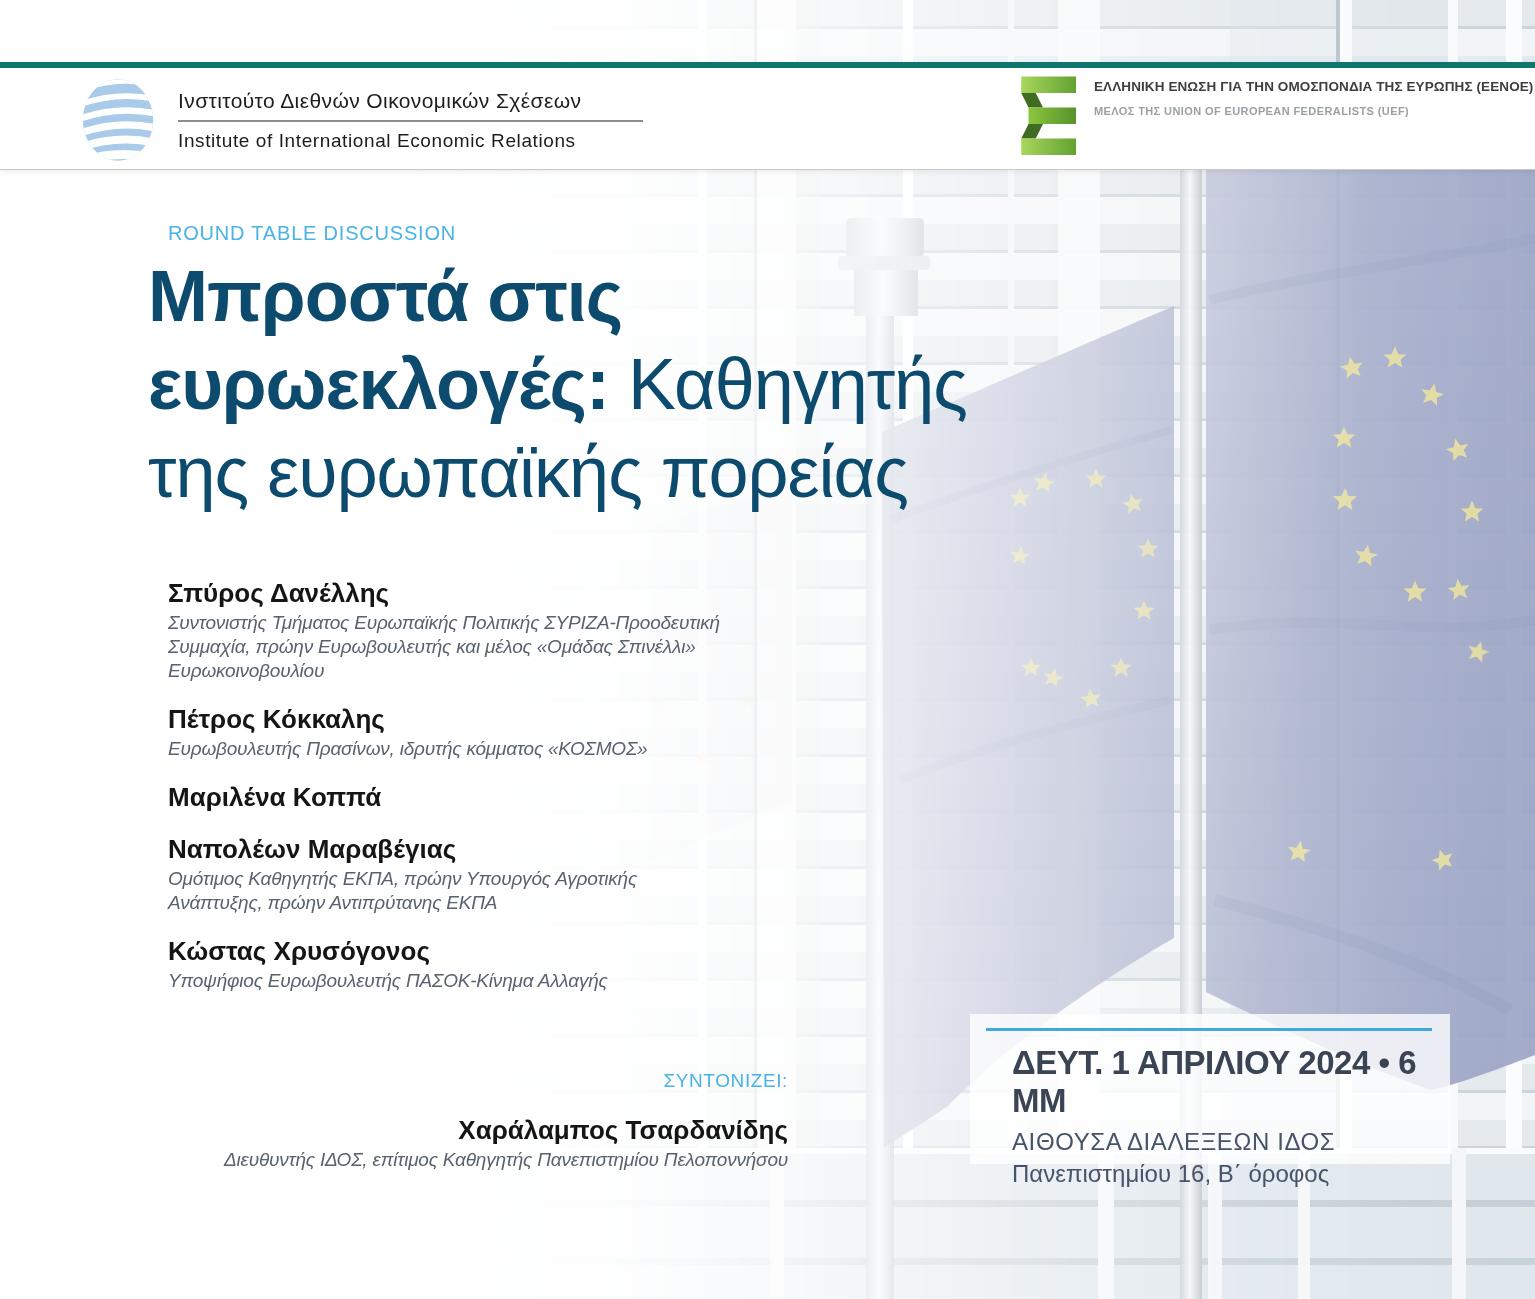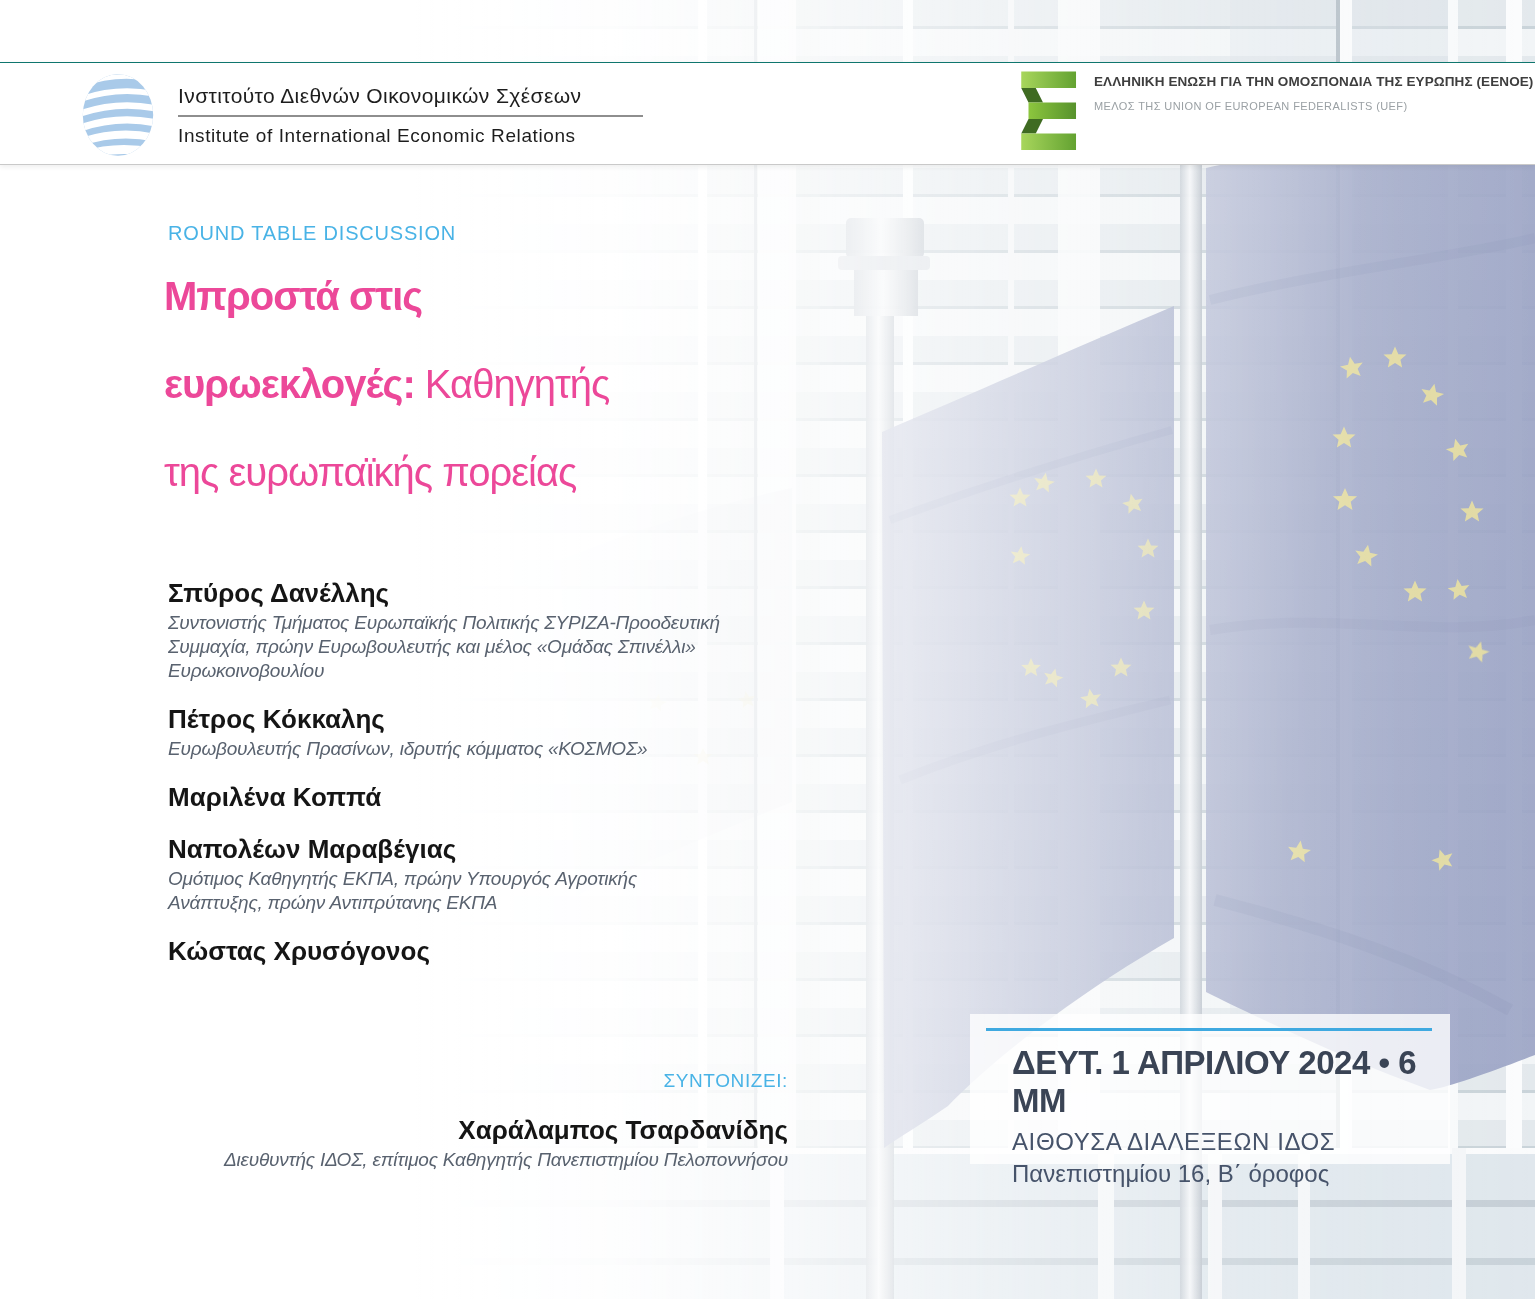--- a/index.html
+++ b/index.html
@@ -18,40 +18,40 @@
       rgba(255,255,255,.94) 40%,
       rgba(255,255,255,.74) 52%,
       rgba(255,255,255,.46) 65%,
       rgba(255,255,255,.20) 79%,
       rgba(255,255,255,.07) 91%,
       rgba(255,255,255,.03) 100%);
   }
   
   .band{
     position:absolute;left:0;right:0;top:62px;height:101px;background:#ffffff;
-    border-top:1px solid #0f766e;border-bottom:1px solid #c9c9c9;
+    border-top:6px solid #0f766e;border-bottom:1px solid #c9c9c9;
     box-shadow:0 2px 5px rgba(0,0,0,.07);
   }
   .iier{position:absolute;left:78px;top:8px;display:flex;align-items:center;gap:20px;}
   .iier-text{display:flex;flex-direction:column;}
   .iier-el{font-size:21px;color:#1d1d1d;letter-spacing:.4px;}
   .iier-rule{height:2px;background:#8e8e8e;width:465px;margin:7px 0 8px 0;}
   .iier-en{font-size:19px;color:#1d1d1d;letter-spacing:.6px;}
   .eenoe{position:absolute;left:1012px;top:5px;display:flex;align-items:flex-start;gap:16px;}
   .eenoe-text{display:flex;flex-direction:column;padding-top:6px;}
   .eenoe-el{font-size:13.5px;font-weight:700;color:#3e3e3e;letter-spacing:.1px;}
-  .eenoe-en{font-size:11px;color:#9aa0a4;letter-spacing:.4px;margin-top:11px;}
+  .eenoe-en{font-size:11px;color:#9aa0a4;letter-spacing:.4px;margin-top:11px;font-weight:bold;}
   
   .eyebrow{
     position:absolute;left:168px;top:222px;
     font-size:20px;color:#49B3E6;letter-spacing:.8px;
   }
   .title{
-    position:absolute;left:164px;top:252px;width:830px;
-    font-size:40px;line-height:88px;color:#ec4899;letter-spacing:-1px;
+    position:absolute;left:148px;top:252px;width:830px;
+    font-size:72px;line-height:88px;color:#0c4a6e;letter-spacing:-1px;
   }
   .title .b{font-weight:700;}
   .title .l{font-weight:300;}
   .speakers{position:absolute;left:168px;top:552px;width:565px;margin-top:25px;}
   .speaker{margin-bottom:20px;}
   .sp-name{font-size:26px;line-height:32px;font-weight:700;color:#151515;margin-bottom:2px;}
   .sp-role{font-size:19px;line-height:24px;font-style:italic;color:#59626F;letter-spacing:-.2px;}
   .moderator{position:absolute;left:168px;top:1070px;width:620px;text-align:right;}
   .mod-label{font-size:19px;color:#49B3E6;letter-spacing:.6px;margin-bottom:22px;}
   
@@ -260,20 +260,21 @@
     </div>
     <div class="speaker">
       <div class="sp-name">Μαριλένα Κοππά</div>
     </div>
     <div class="speaker">
       <div class="sp-name">Ναπολέων Μαραβέγιας</div>
       <div class="sp-role">Ομότιμος Καθηγητής ΕΚΠΑ, πρώην Υπουργός Αγροτικής Ανάπτυξης, πρώην Αντιπρύτανης ΕΚΠΑ</div>
     </div>
     <div class="speaker">
       <div class="sp-name">Κώστας Χρυσόγονος</div>
+      <div class="sp-role">Υποψήφιος Ευρωβουλευτής ΠΑΣΟΚ-Κίνημα Αλλαγής</div>
     </div>
   </div>
 
   <div class="moderator">
     <div class="mod-label">ΣΥΝΤΟΝΙΖΕΙ:</div>
     <div class="sp-name">Χαράλαμπος Τσαρδανίδης</div>
     <div class="sp-role">Διευθυντής ΙΔΟΣ, επίτιμος Καθηγητής Πανεπιστημίου Πελοποννήσου</div>
   </div>
 
   <div class="datebox">

